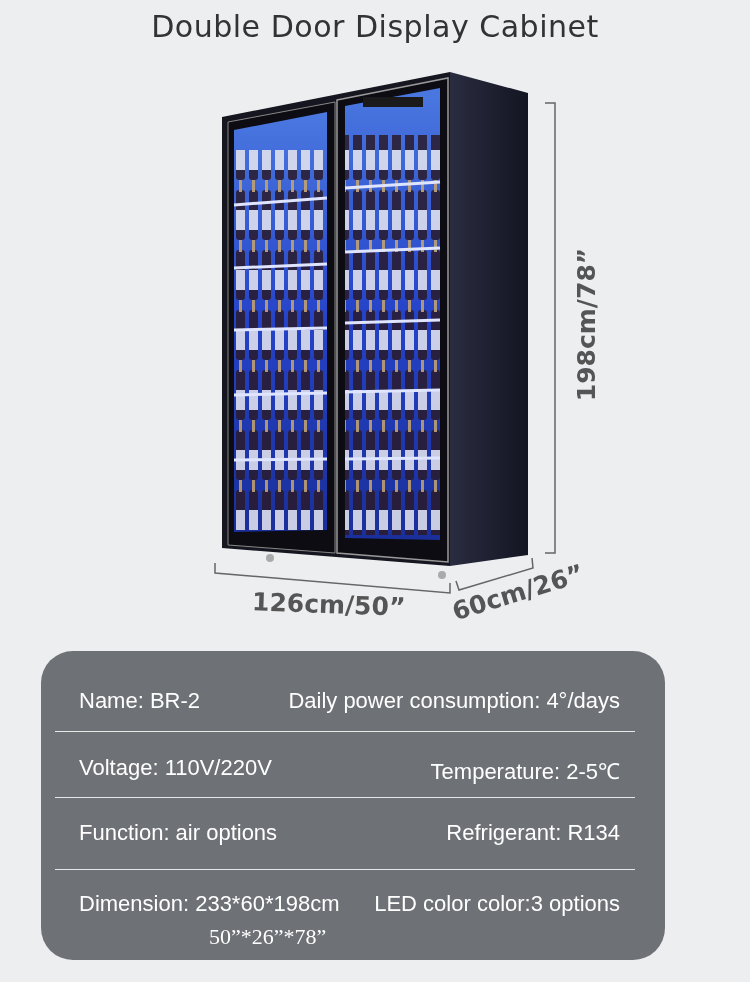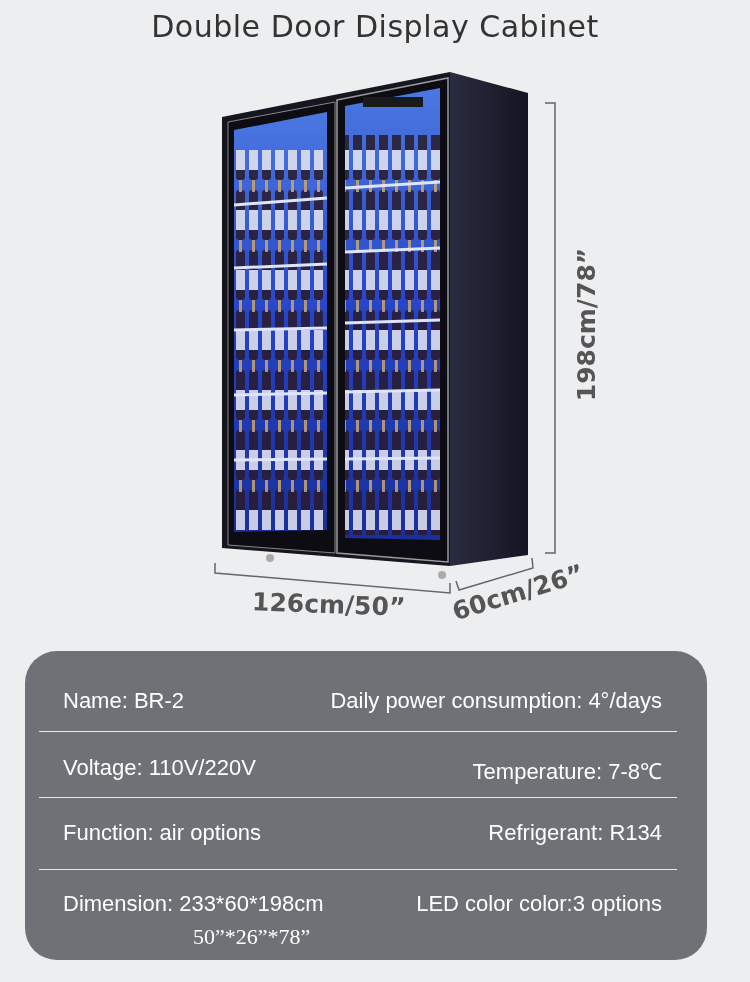--- a/index.html
+++ b/index.html
@@ -1,20 +1,20 @@
 <!DOCTYPE html>
 <html><head>
 <meta charset="utf-8">
 <style>
   html,body{margin:0;padding:0;}
   body{width:750px;height:982px;background:#edeef0;position:relative;overflow:hidden;font-family:"Liberation Sans",sans-serif;}
   .title{position:absolute;left:0;right:0;top:8px;text-align:center;font-size:31px;color:#333;font-weight:300;letter-spacing:0.5px;font-family:"DejaVu Sans",sans-serif;font-weight:normal;transform:scaleX(0.97);}
   
   .cab{position:absolute;left:0;top:0;width:750px;height:650px;}
-  .spec{position:absolute;left:25px;top:651px;width:682px;height:309px;background:#6e7175;border-radius:32px;}
+  .spec{position:absolute;left:41px;top:651px;width:624px;height:309px;background:#6e7175;border-radius:32px;}
   .row{position:absolute;left:38px;right:45px;color:#fff;font-size:22px;}
   .row .l{position:absolute;left:0;}
   .row .r{position:absolute;right:0;}
   .div{position:absolute;left:14px;right:30px;height:1px;background:#e8e8e8;}
   .dim{position:absolute;color:#555;font-weight:bold;font-size:25px;font-family:"DejaVu Sans",sans-serif;}
 </style>
 </head>
 <body>
 
 <div class="title">Double Door Display Cabinet</div>
@@ -83,21 +83,21 @@
 <div class="dim" style="left:450px;top:578px;transform:rotate(-17deg);">60cm/26”</div>
 
 <div class="spec">
   <div class="row" style="top:37px;">
     <span class="l">Name: BR-2</span>
     <span class="r">Daily power consumption: 4°/days</span>
   </div>
   <div class="div" style="top:80px;"></div>
   <div class="row" style="top:104px;">
     <span class="l">Voltage: 110V/220V</span>
-    <span class="r">Temperature: 7-8℃</span>
+    <span class="r">Temperature: 2-5℃</span>
   </div>
   <div class="div" style="top:146px;"></div>
   <div class="row" style="top:169px;">
     <span class="l">Function: air options</span>
     <span class="r">Refrigerant: R134</span>
   </div>
   <div class="div" style="top:218px;"></div>
   <div class="row" style="top:240px;">
     <span class="l">Dimension: 233*60*198cm</span>
     <span class="r">LED color color:3 options</span>

